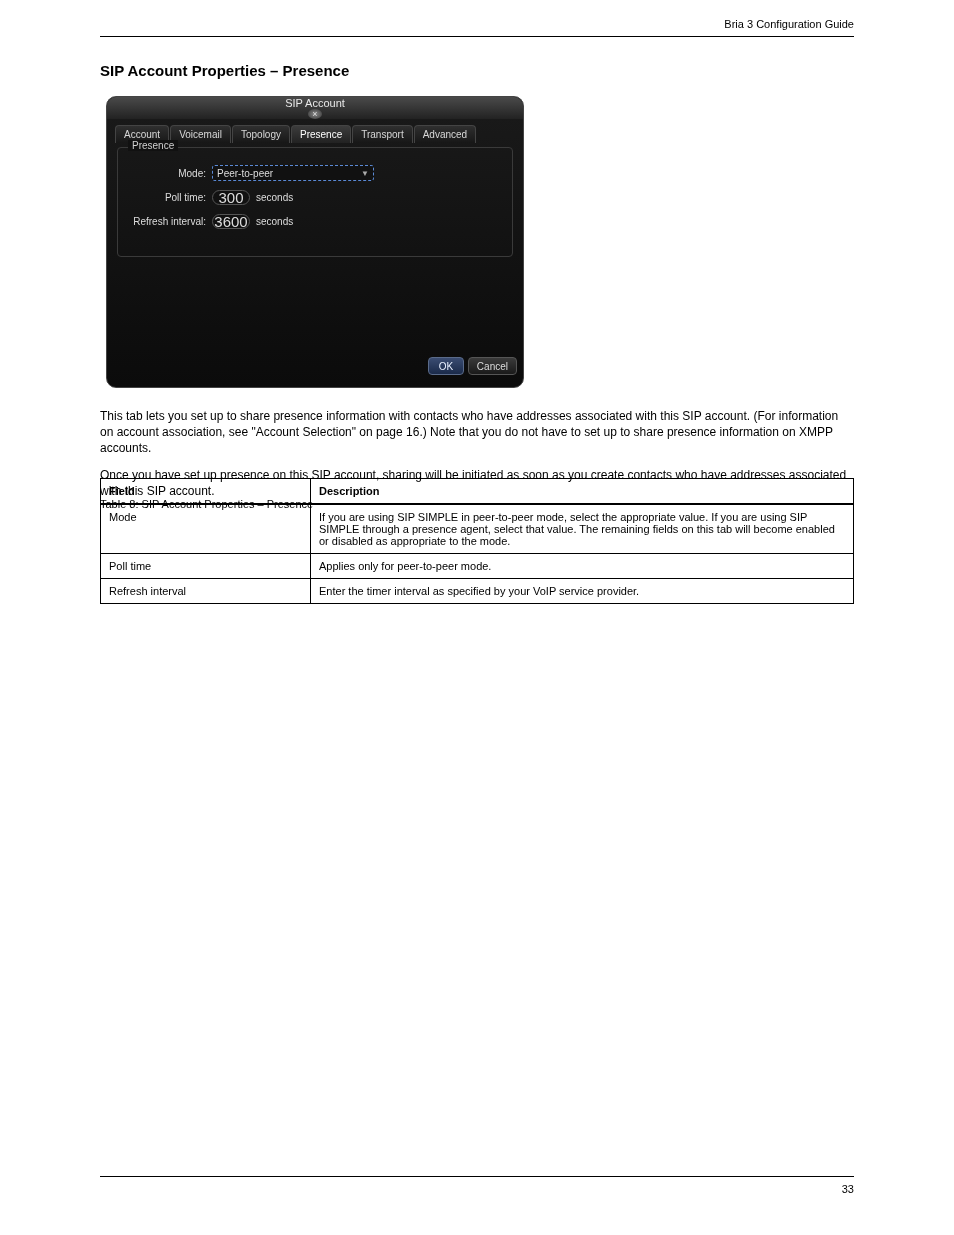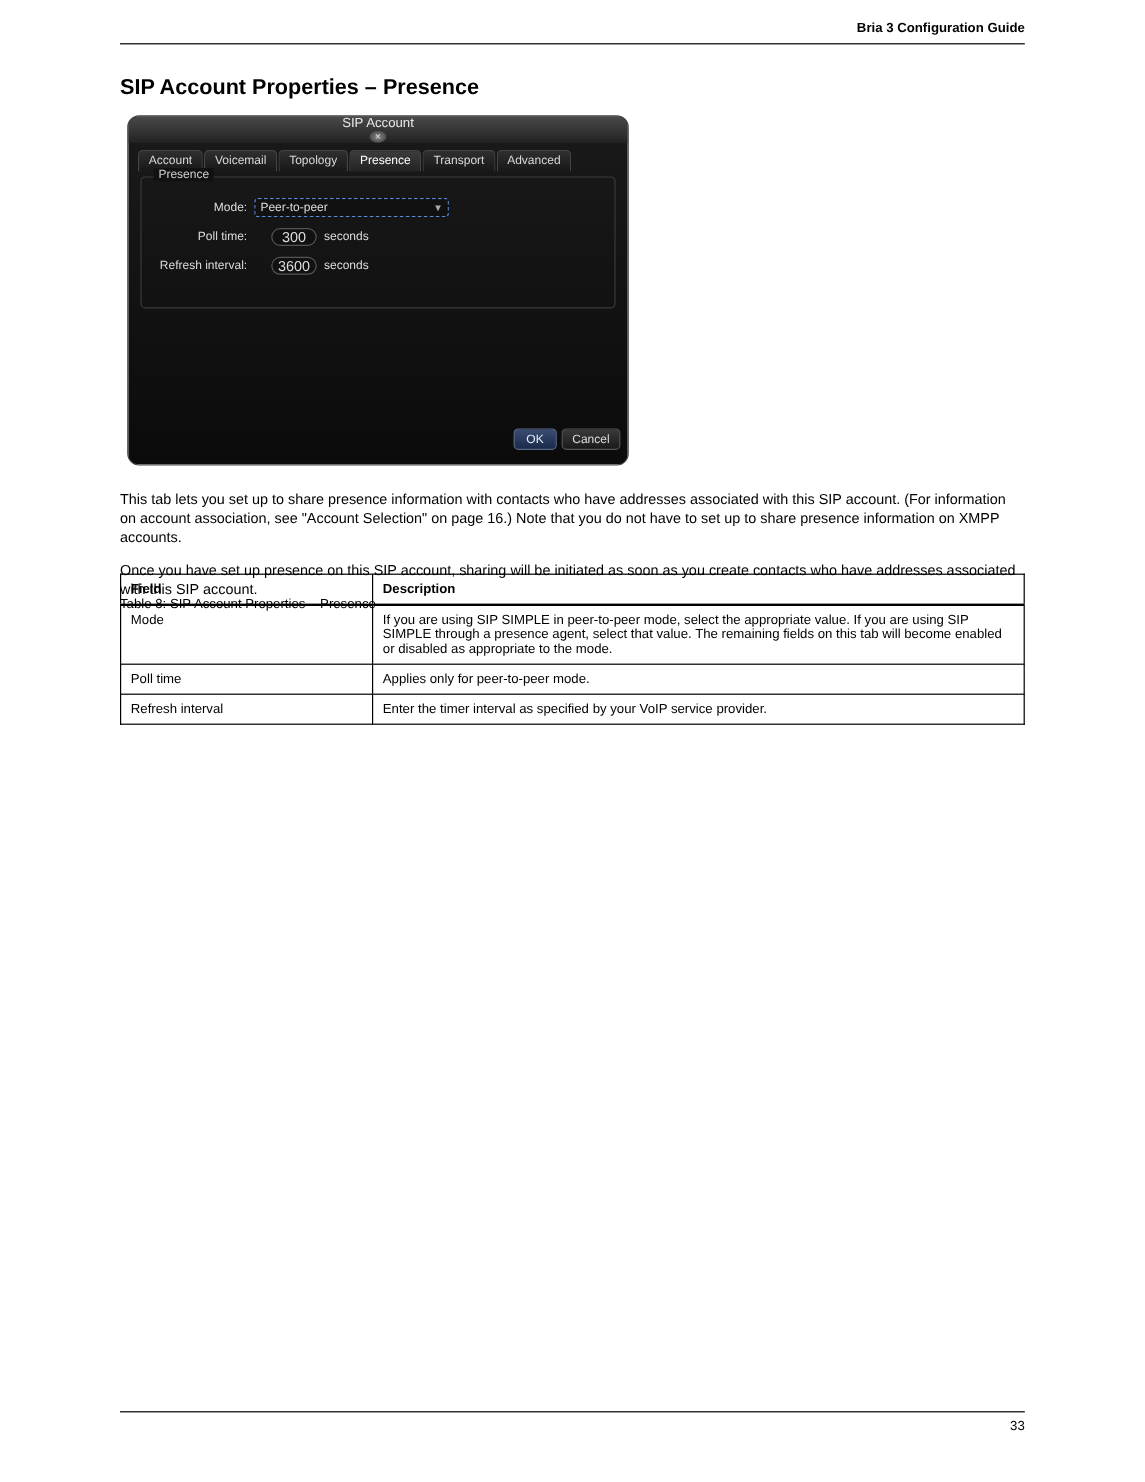--- a/index.html
+++ b/index.html
@@ -17,27 +17,26 @@
     right: 100px;
     top: 36px;
     border-top: 1px solid #000;
   }
   .header-right {
     position: absolute;
     right: 100px;
     top: 18px;
     font-size: 11px;
     color: #000;
-    font-weight: bold;
   }
   .page-heading {
     position: absolute;
     left: 100px;
     top: 62px;
-    font-size: 18px;
+    font-size: 15px;
     font-weight: bold;
   }
 
   
   .dialog {
     position: absolute;
     left: 106px;
     top: 96px;
     width: 418px;
     height: 292px;
@@ -131,23 +130,22 @@
   }
   .dropdown .chev { font-size: 8px; color: #aaa; }
   .numfield {
     width: 38px;
     height: 15px;
     border: 1px solid #555;
     border-radius: 8px;
     background: #111;
     color: #ddd;
     text-align: center;
-    font-size: 12px;
+    font-size: 15px;
     line-height: 14px;
-    margin-left: 14px;
   }
   .units { margin-left: 6px; font-size: 10px; color: #ddd; }
   .dialog-footer {
     position: absolute;
     right: 6px;
     bottom: 12px;
     display: flex;
     gap: 4px;
   }
   .dlg-btn {

